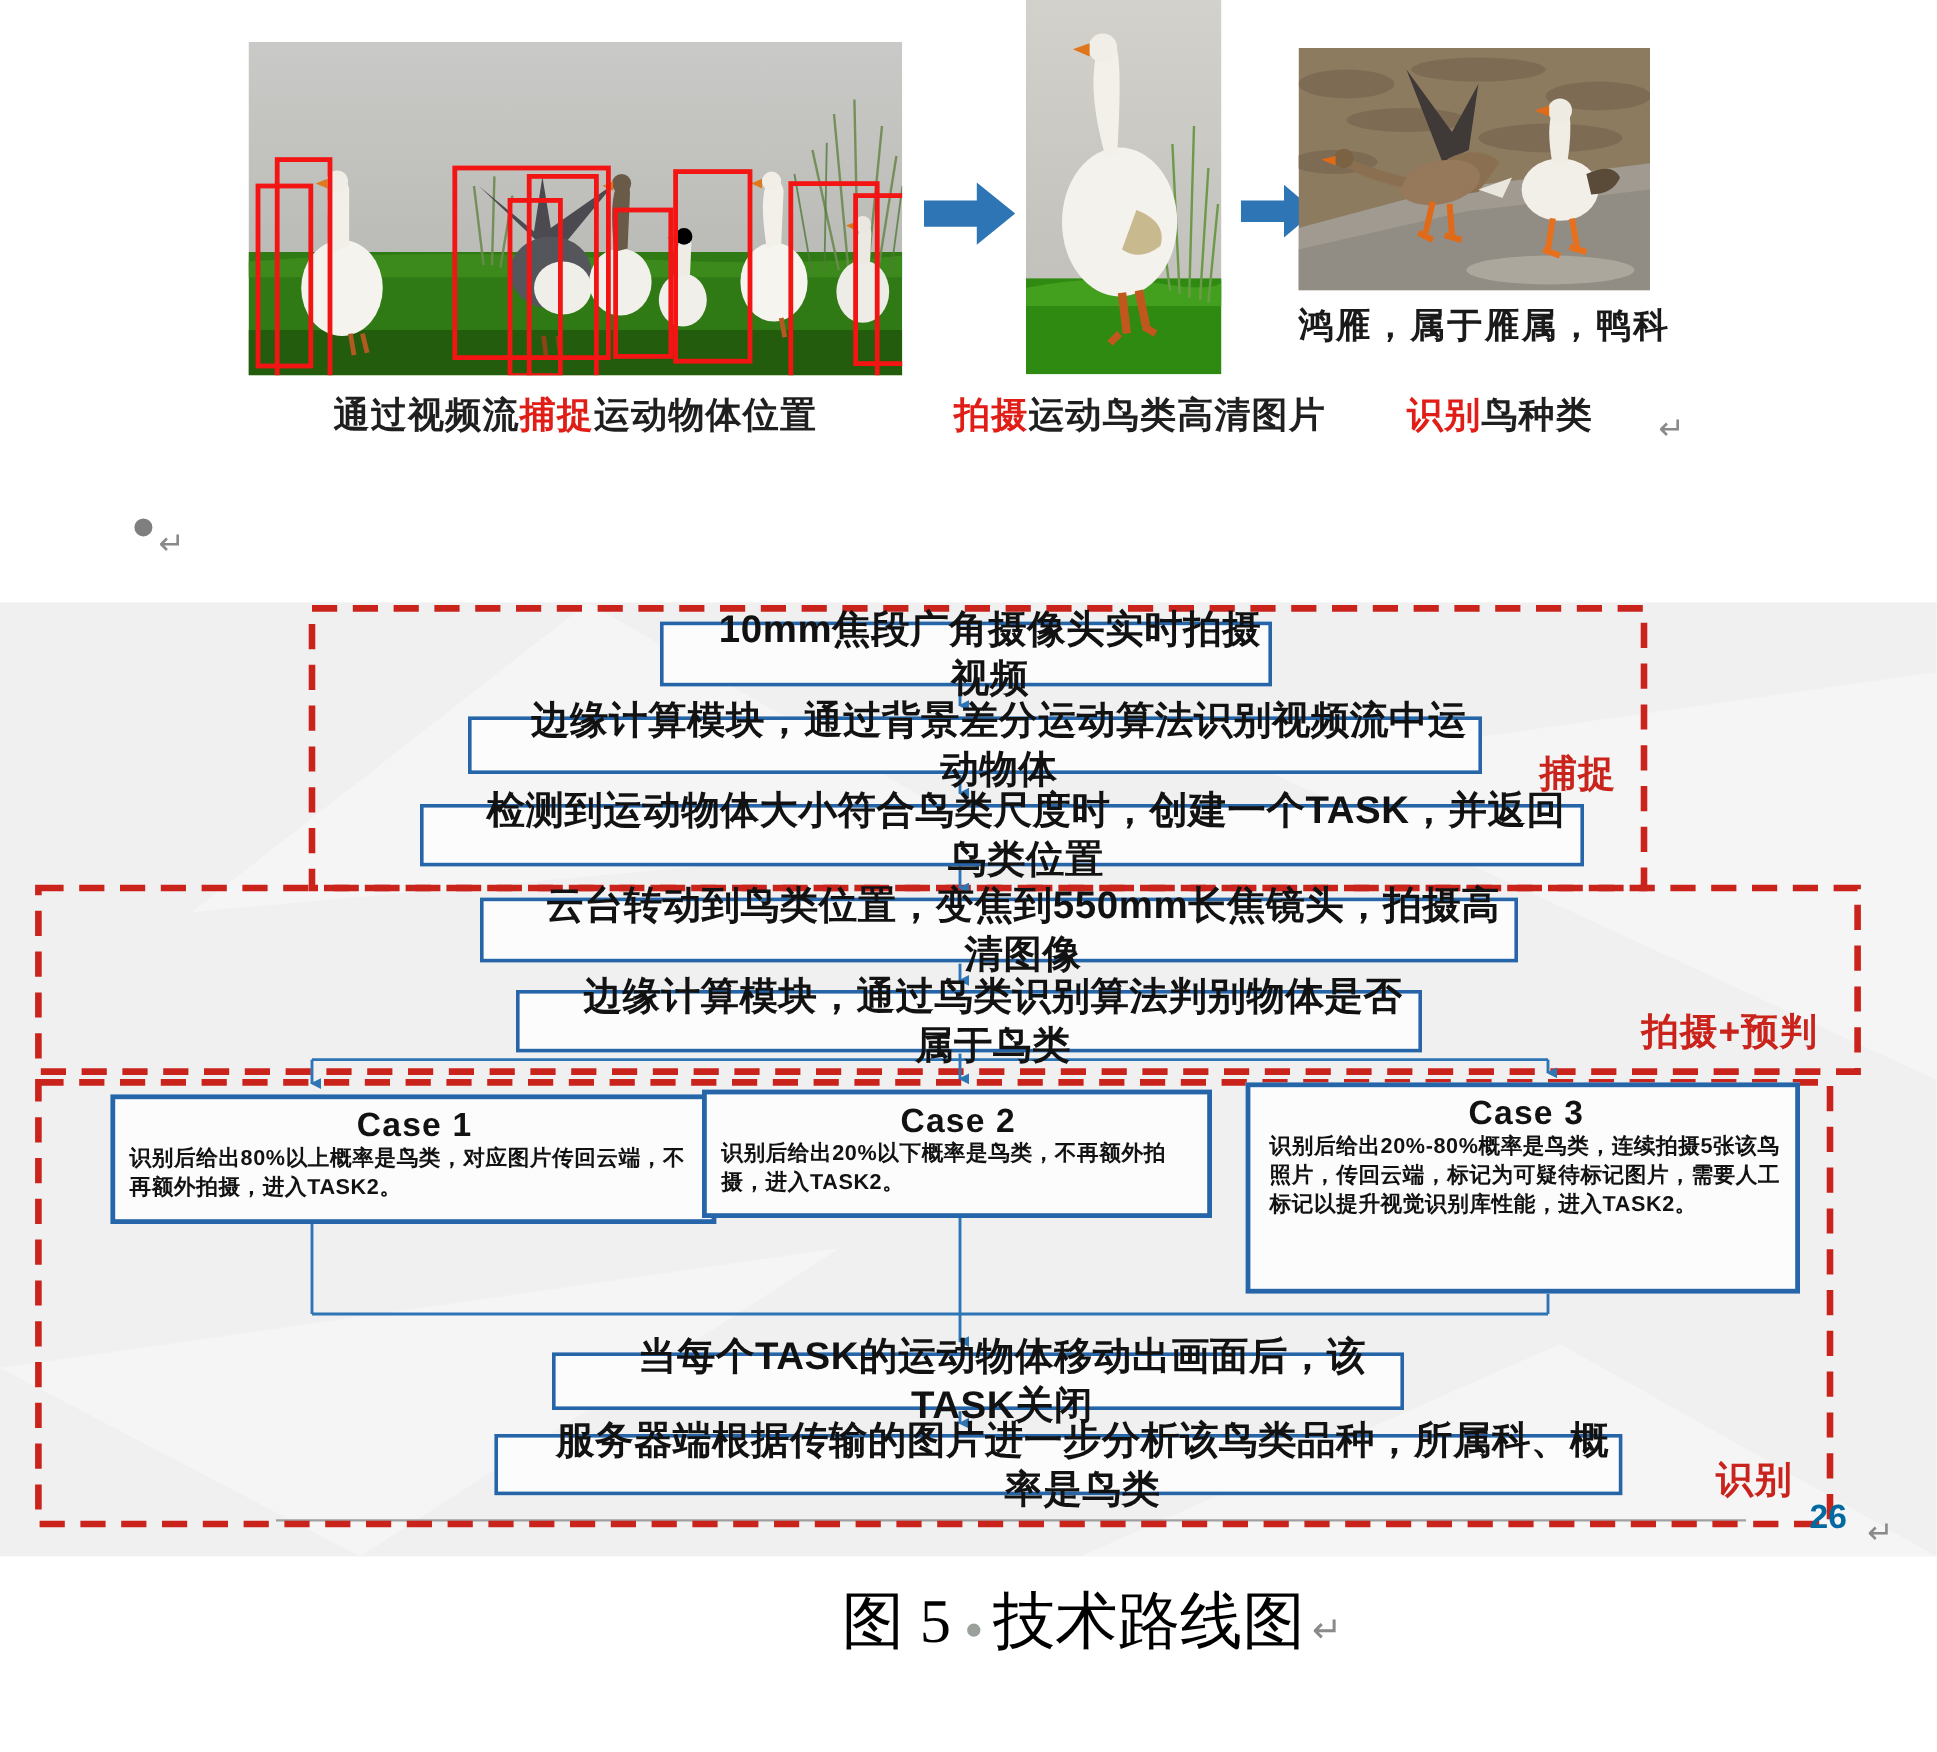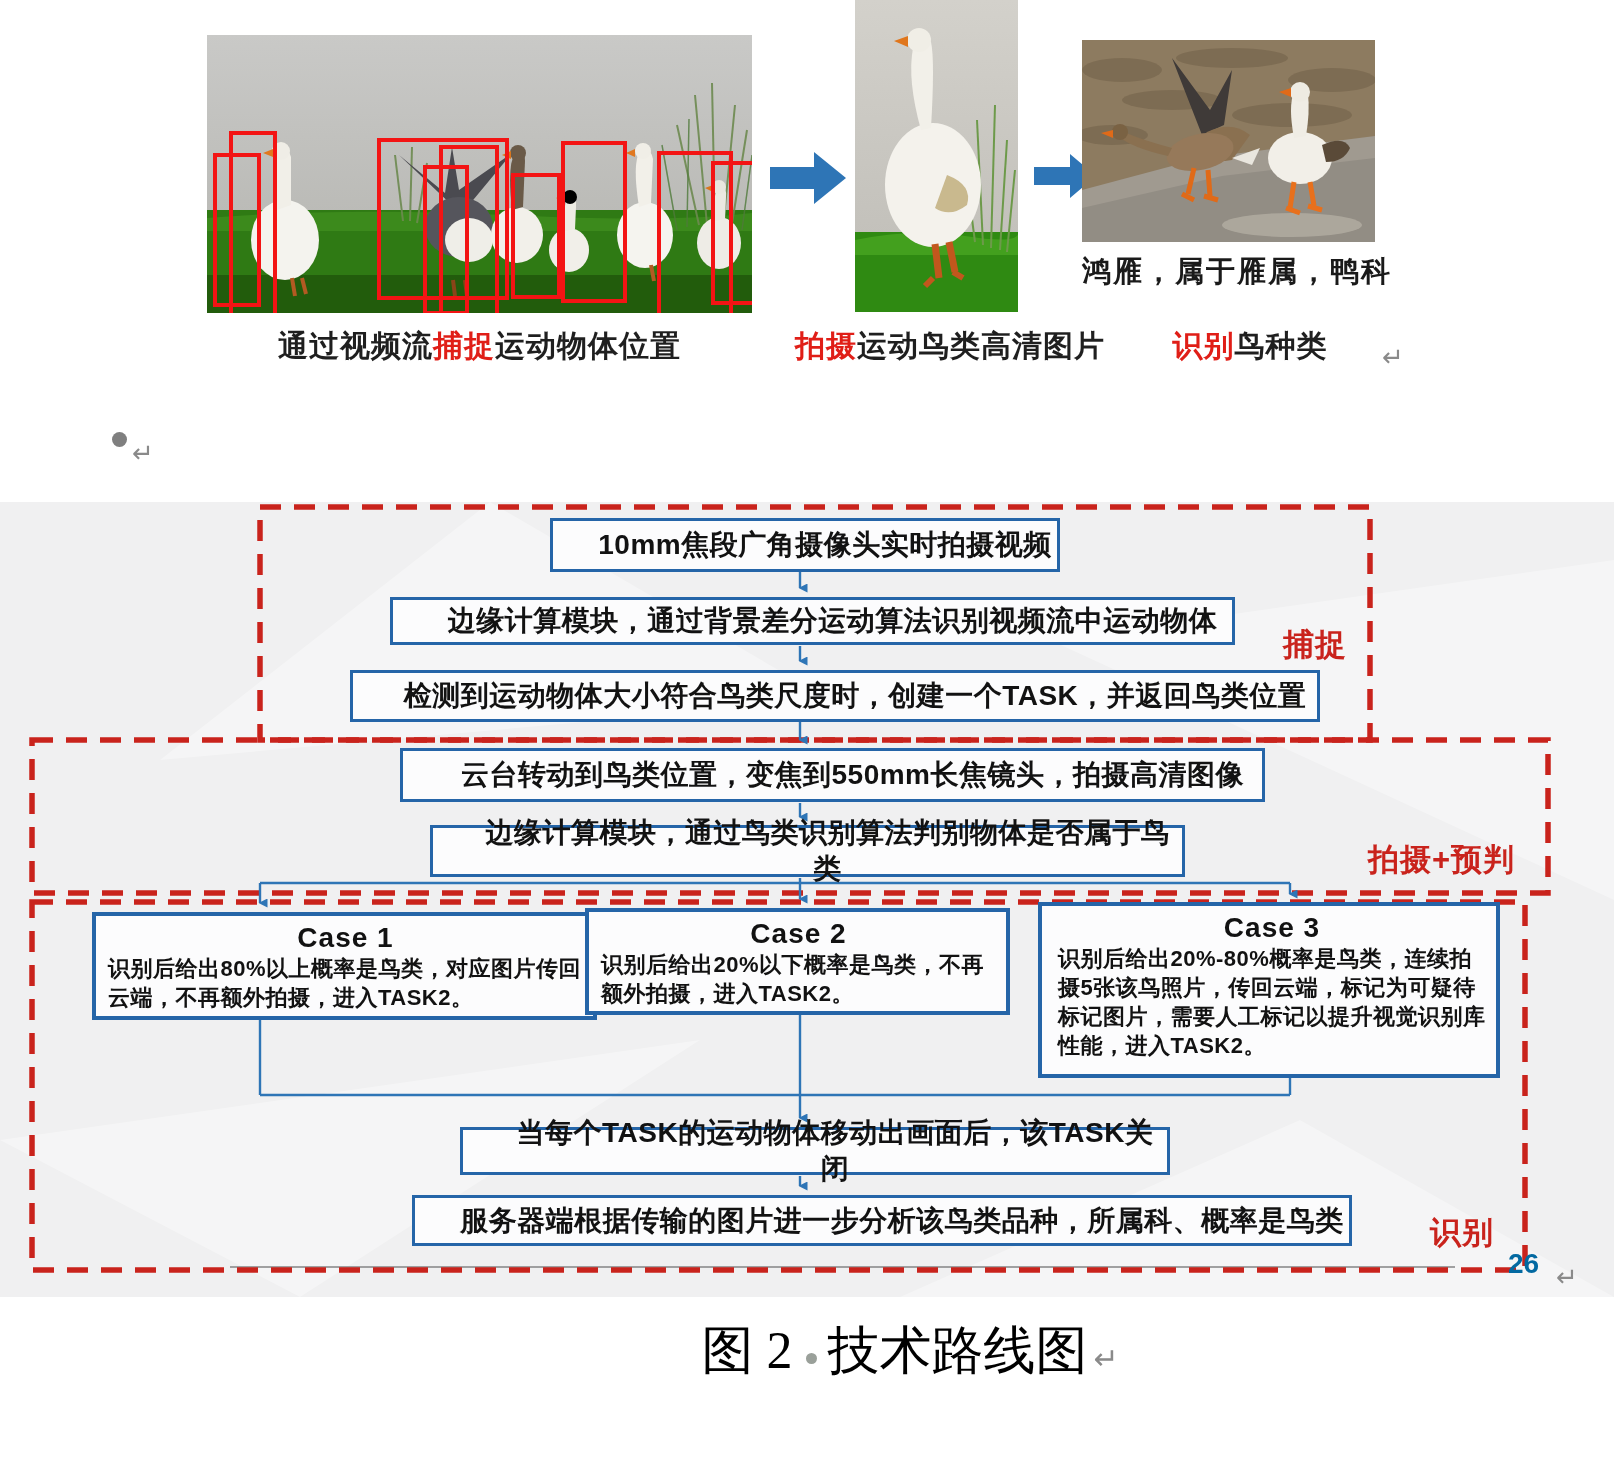--- a/index.html
+++ b/index.html
@@ -14,25 +14,25 @@
   .cap .em{color:#e01e17;}
   .species{position:absolute;font-size:29px;font-weight:700;color:#1a1a1a;text-align:center;
        letter-spacing:2px;white-space:nowrap;}
   .pmark{position:absolute;color:#8a8a8a;font-size:26px;font-weight:400;}
   .bullet{position:absolute;width:15px;height:15px;border-radius:50%;background:#7f7f7f;}
   
   .band{position:absolute;left:0;top:502px;width:1614px;height:795px;background:#f0f0f1;}
   .fc-svg{position:absolute;left:0;top:0;pointer-events:none;}
   .node{position:absolute;background:#fcfcfd;border:3px solid #2565a8;box-sizing:border-box;
         display:flex;align-items:center;justify-content:center;text-align:center;
-        font-weight:700;color:#121212;font-size:28px;line-height:1.28;letter-spacing:.5px;padding-left:40px;}
+        font-weight:700;color:#121212;font-size:32px;line-height:1.28;letter-spacing:.5px;padding-left:40px;}
   .case{position:absolute;background:#fcfcfd;border:4px solid #2565a8;box-sizing:border-box;
         padding:6px 10px 8px 12px;font-weight:700;color:#121212;}
   .case .ctitle{text-align:center;font-size:28px;font-weight:700;letter-spacing:1px;}
-  .case .cbody{font-size:22px;line-height:1.32;text-align:left;letter-spacing:.5px;}
+  .case .cbody{font-size:18px;line-height:1.32;text-align:left;letter-spacing:.5px;}
   .stage{position:absolute;color:#c9231c;font-weight:700;font-size:31px;white-space:nowrap;
          letter-spacing:1px;}
   .pagenum{position:absolute;color:#0369a1;font-weight:700;font-size:28px;}
   
   .figcap{position:absolute;left:480px;top:1316px;width:860px;display:flex;
           align-items:center;justify-content:center;
           font-family:"Liberation Serif","DejaVu Serif",serif;color:#000;font-size:52px;}
   .figcap .dot{width:11px;height:11px;border-radius:50%;background:#9aa09a;margin:14px 10px 0 14px;}
   .figcap .ret{color:#8a8a8a;font-size:30px;margin-left:6px;margin-top:14px;
           font-family:"Liberation Sans",sans-serif;}
@@ -291,19 +291,19 @@
   </div>
 
   <div class="stage" style="left:1283px;top:624px;">捕捉</div>
   <div class="stage" style="left:1368px;top:839px;">拍摄+预判</div>
   <div class="stage" style="left:1430px;top:1212px;">识别</div>
 
   <div class="pagenum" style="left:1508px;top:1248px;">26</div>
   <span class="pmark" style="left:1556px;top:1262px;">↵</span>
 
   <div class="figcap">
-    <span>图 2</span>
+    <span>图 5</span>
     <span class="dot"></span>
     <span>技术路线图</span>
     <span class="ret">↵</span>
   </div>
 
 </div>
 
 </body></html>

